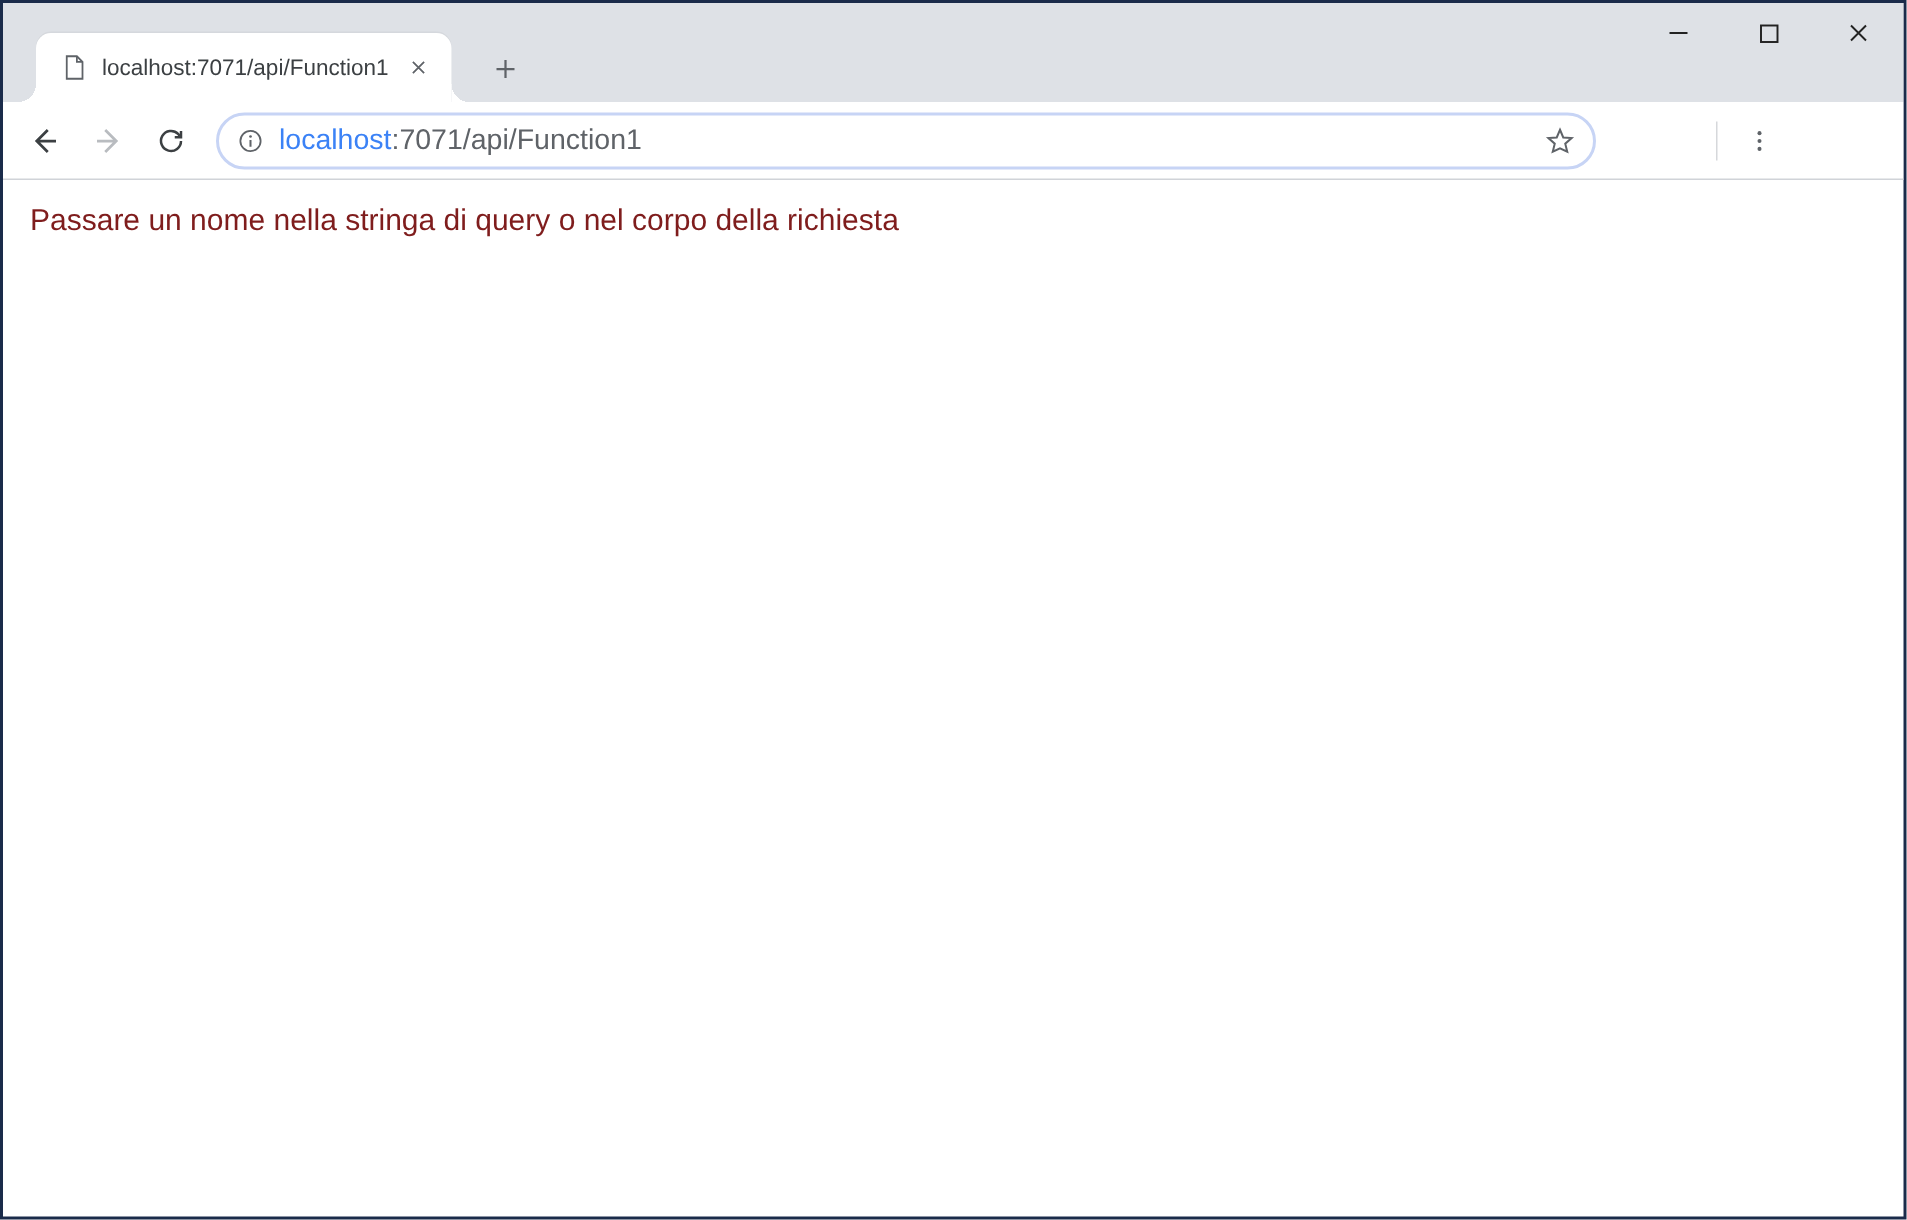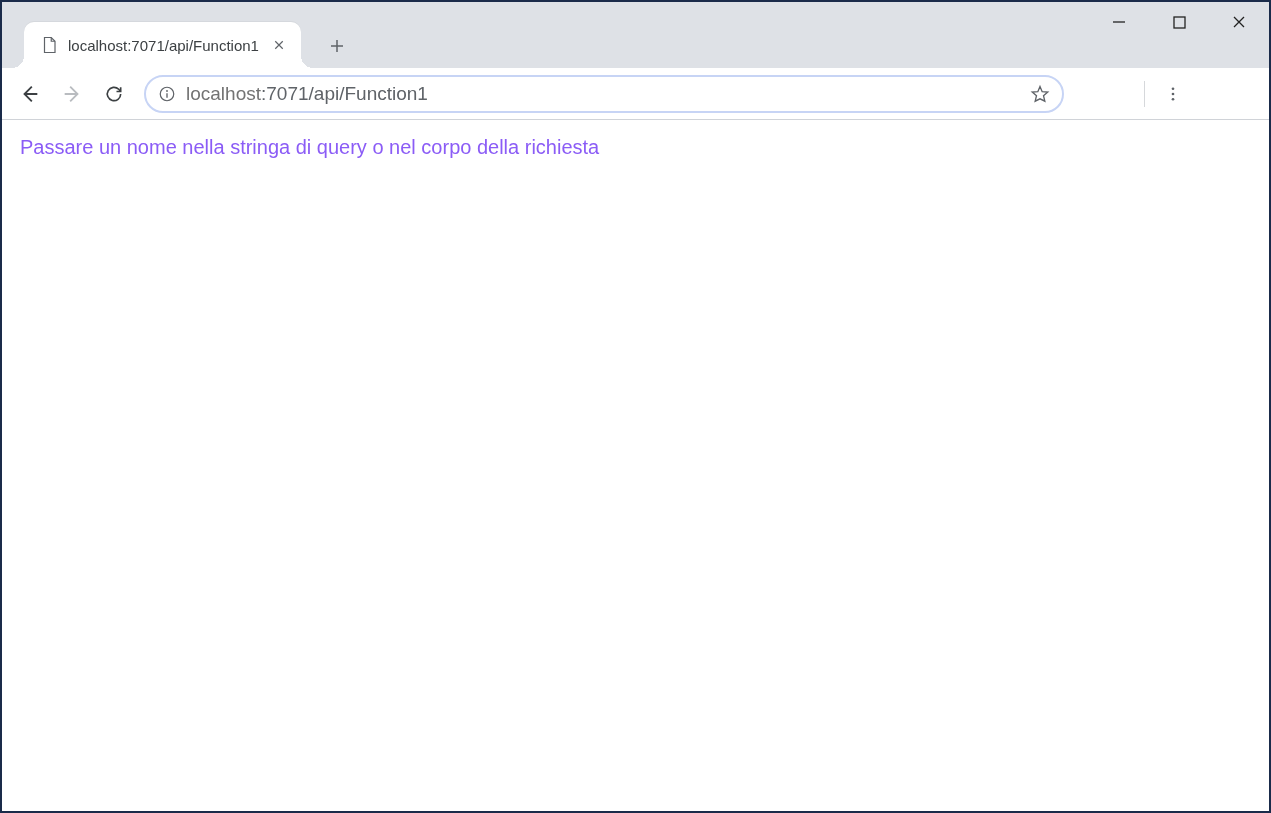--- a/index.html
+++ b/index.html
@@ -128,21 +128,21 @@
       width: 18px; height: 18px;
       flex-shrink: 0;
     }
     .omnibox .url {
       flex: 1;
       font-size: 19px;
       white-space: nowrap;
       overflow: hidden;
       color: #5f6368;
     }
-    .omnibox .url .host { color: #737373; }
+    .omnibox .url .host { color: #3b82f6; }
     .omnibox .star-btn {
       width: 28px; height: 28px;
       display: flex; align-items: center; justify-content: center;
       cursor: default;
     }
     .toolbar-sep {
       width: 1px; height: 26px;
       background: #d6d8db;
       margin: 0 4px 0 68px;
     }
@@ -152,21 +152,21 @@
       border-radius: 50%;
       cursor: default;
     }
     
     .viewport {
       padding: 16px 18px;
       font-family: "Segoe UI", Arial, sans-serif;
     }
     .page-text {
       font-size: 20px;
-      color: #8b5cf6;
+      color: #7f1d1d;
     }
   </style>
 </head>
 <body>
 
 <div class="titlebar">
   <div class="tabstrip">
     <div class="tab">
       <span class="tab-favicon">
         <svg viewBox="0 0 24 24" width="18" height="18">

